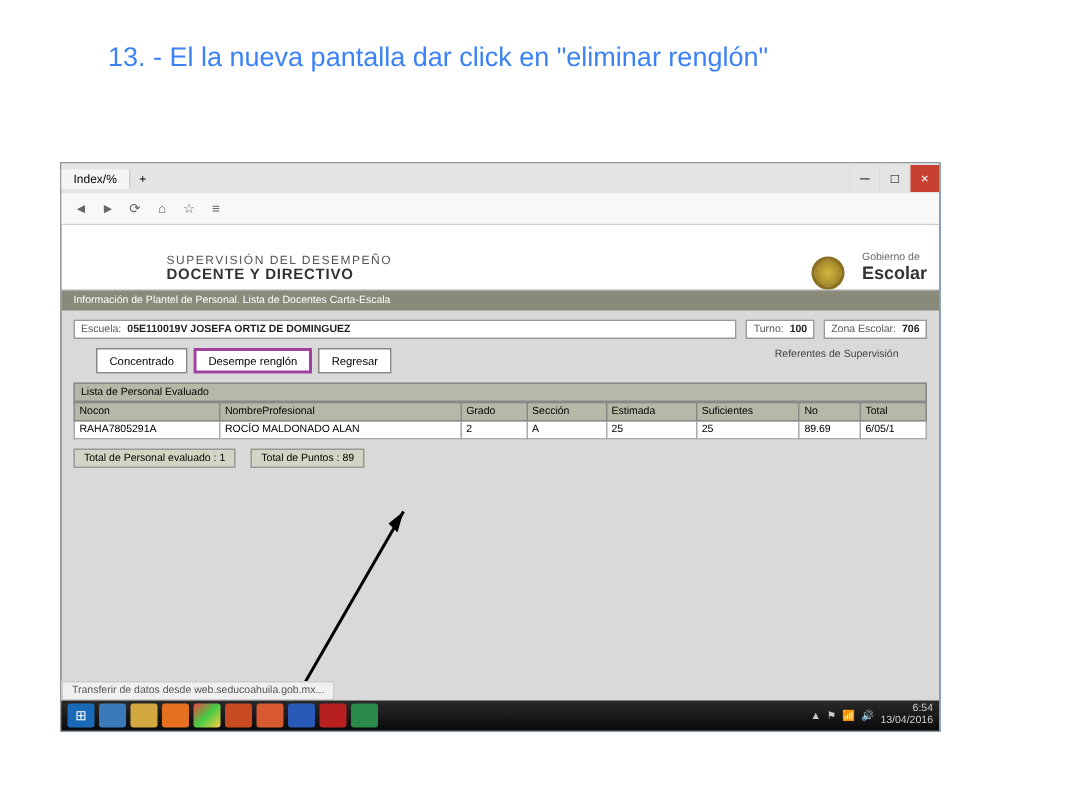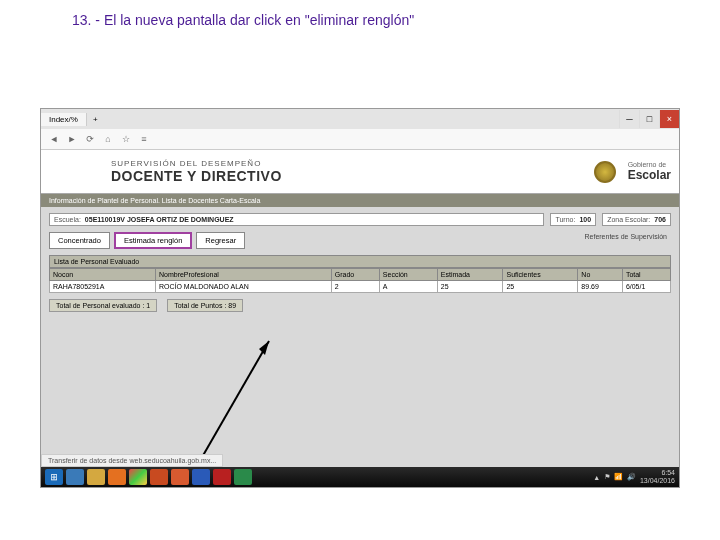--- a/index.html
+++ b/index.html
@@ -1,47 +1,47 @@
 <!DOCTYPE html>
 <html><head>
 <meta charset="utf-8">
 <style>
 *{box-sizing:border-box;margin:0;padding:0;font-family:Arial,sans-serif}
 body{background:#fff;width:720px;height:540px;position:relative;overflow:hidden}
-.instruction{position:absolute;top:12px;left:72px;font-size:14px;color:#4c1d95}
-.screenshot{position:absolute;top:108px;left:40px;width:640px;height:380px;background:#0369a1;border:1px solid #999}
+.instruction{position:absolute;top:28px;left:72px;font-size:18px;color:#3b82f6}
+.screenshot{position:absolute;top:108px;left:40px;width:587px;height:380px;background:#0369a1;border:1px solid #999}
 .browser-chrome{background:#fff;border-bottom:1px solid #ccc}
 .tab-bar{display:flex;align-items:center;height:20px;background:#e4e4e4;font-size:8px}
 .tab{padding:2px 8px;border-right:1px solid #ccc;background:#f5f5f5}
 .tab.active{background:#fff}
 .window-controls{margin-left:auto;display:flex}
 .wc{width:20px;height:18px;display:flex;align-items:center;justify-content:center;font-size:9px;border-left:1px solid #ddd}
 .wc.close{background:#c84030;color:#fff}
 .addr-bar{display:flex;align-items:center;height:20px;padding:2px 6px;gap:4px;background:#f8f8f8;font-size:8px}
 .nav-icon{width:14px;height:14px;display:flex;align-items:center;justify-content:center;color:#666;font-size:9px}
 .url-box{flex:1;background:#fff;border:1px solid #ccc;padding:1px 4px;color:#555;height:14px;line-height:12px;overflow:hidden}
 .page{background:#d9d9d9;height:calc(100% - 60px);overflow:hidden}
-.header-banner{display:flex;align-items:center;background:#fff;height:44px;border-bottom:1px solid #aaa}
+.header-banner{display:flex;align-items:flex-end;background:#fff;height:44px;border-bottom:1px solid #aaa}
 .header-photo{width:60px;background:linear-gradient(135deg,#8a6a4a 30%,#c4a070 30%,#c4a070 60%,#4a6a3a 60%);border-right:1px solid #aaa}
 .header-titles{flex:1;padding:4px 10px}
 .ht-line1{font-size:8px;color:#555;letter-spacing:1px}
-.ht-line2{font-size:14px;font-weight:bold;color:#333;letter-spacing:0.5px}
+.ht-line2{font-size:10px;font-weight:bold;color:#333;letter-spacing:0.5px}
 .header-seal{width:30px;display:flex;align-items:center;justify-content:center}
 .seal{width:22px;height:22px;border:2px solid #8a7020;border-radius:50%;background:radial-gradient(circle,#d4b840,#8a7020)}
 .header-gov{padding:4px 8px;font-size:7px;color:#666;display:flex;flex-direction:column;justify-content:center}
 .gov-name{font-size:12px;font-weight:bold;color:#333}
 .header-sedu{width:60px;background:#7aa83a;color:#fff;display:flex;align-items:center;justify-content:center;font-size:9px;font-weight:bold}
 .breadcrumb{background:#8a8a7a;color:#fff;font-size:7px;padding:3px 8px}
 .content{padding:6px 8px}
 .field-row{display:flex;gap:6px;font-size:7px;margin-bottom:4px}
 .field{background:#fff;border:1px solid #999;padding:2px 4px;display:flex;gap:4px}
 .field.wide{flex:1}
 .field-label{color:#555}
 .field-value{color:#222;font-weight:bold}
-.action-row{display:flex;gap:4px;margin:6px 0}
+.action-row{display:flex;gap:4px;margin:6px 15px}
 .action-btn{background:#fff;border:1px solid #888;padding:2px 8px;font-size:7.5px;cursor:pointer}
 .action-btn:nth-child(2){border:2px solid #a040a0}
 .action-spacer{flex:1}
 .section-label{font-size:7px;color:#444;text-align:right;padding:1px 4px}
 .table{width:100%;border-collapse:collapse;font-size:7px}
 .table th{background:#b8b8a8;border:1px solid #888;padding:2px 3px;text-align:left;font-weight:normal}
 .table td{background:#fff;border:1px solid #aaa;padding:2px 3px}
 .sub-hdr{background:#b8b8a8;border:1px solid #888;padding:2px 4px;font-size:7px;margin-top:4px}
 .summary-row{display:flex;gap:10px;margin-top:6px}
 .summary{background:#d4d4c4;border:1px solid #999;padding:2px 6px;font-size:7px}
@@ -118,21 +118,21 @@
           <span class="field-value">100</span>
         </div>
         <div class="field">
           <span class="field-label">Zona Escolar:</span>
           <span class="field-value">706</span>
         </div>
       </div>
 
       <div class="action-row">
         <button class="action-btn">Concentrado</button>
-        <button class="action-btn">Estimada renglón</button>
+        <button class="action-btn">Desempe renglón</button>
         <button class="action-btn">Regresar</button>
         <div class="action-spacer"></div>
         <div class="section-label">Referentes de Supervisión</div>
       </div>
 
       <div class="sub-hdr">Lista de Personal Evaluado</div>
 
       <table class="table">
         <tbody>
             <tr>

